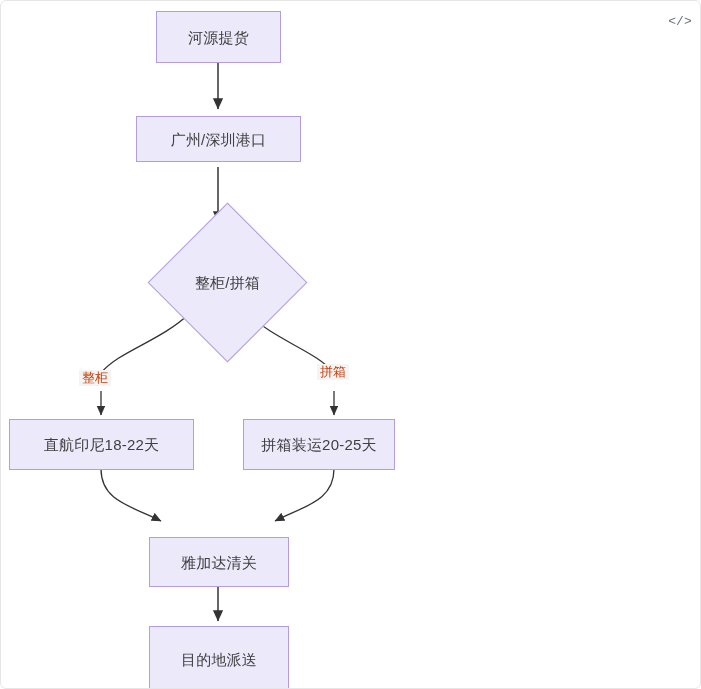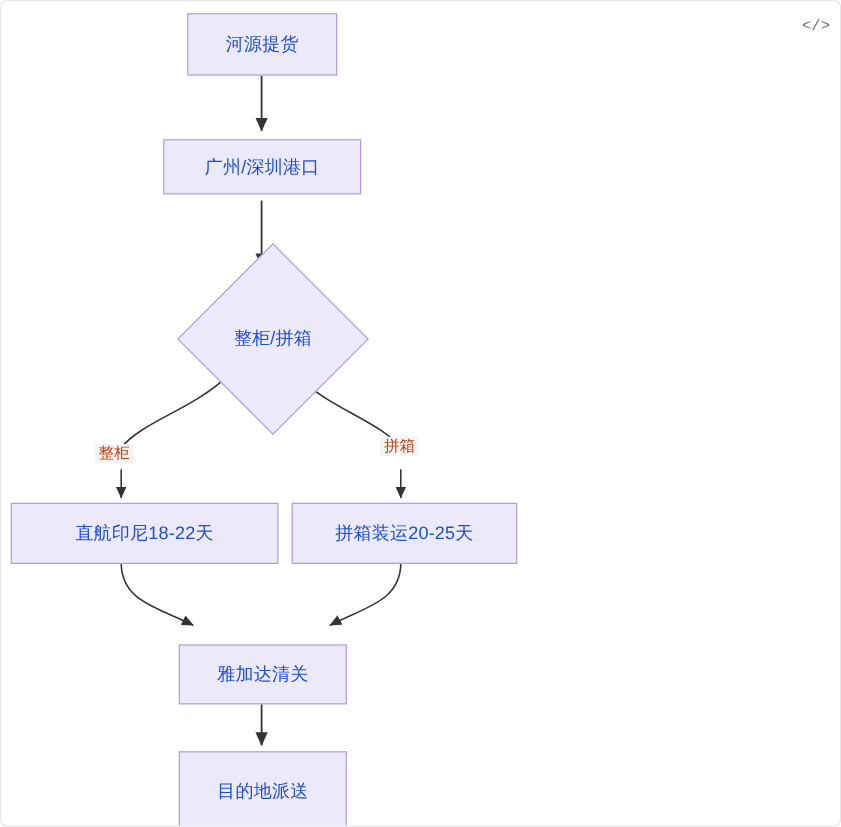--- a/index.html
+++ b/index.html
@@ -57,21 +57,21 @@
     box-sizing: border-box;
     background: #ece9fb;
     border: 1.4px solid #b39ddd;
     display: flex;
     align-items: center;
     justify-content: center;
     z-index: 5;
     cursor: pointer;
   }
   .node-label {
-    color: #1d4ed8;
+    color: #404040;
     font-size: 15px;
     line-height: 1;
     white-space: nowrap;
     letter-spacing: 0.2px;
   }
 
   .node-diamond {
     position: absolute;
     z-index: 5;
     cursor: pointer;
@@ -147,25 +147,25 @@
 
   <div class="node" style="left:135px; top:115px; width:165px; height:46px;">
     <span class="node-label">广州/深圳港口</span>
   </div>
 
   <div class="node-diamond" style="left:170px; top:225px; width:113px; height:113px;">
     <div class="diamond-shape"></div>
     <span class="node-label">整柜/拼箱</span>
   </div>
 
-  <div class="node" style="left:8px; top:418px; width:223px; height:51px;">
+  <div class="node" style="left:8px; top:418px; width:185px; height:51px;">
     <span class="node-label">直航印尼18-22天</span>
   </div>
 
-  <div class="node" style="left:242px; top:418px; width:188px; height:51px;">
+  <div class="node" style="left:242px; top:418px; width:152px; height:51px;">
     <span class="node-label">拼箱装运20-25天</span>
   </div>
 
   <div class="node" style="left:148px; top:536px; width:140px; height:50px;">
     <span class="node-label">雅加达清关</span>
   </div>
 
   <div class="node" style="left:148px; top:625px; width:140px; height:66px;justify-content:center;">
     <span class="node-label">目的地派送</span>
   </div>

